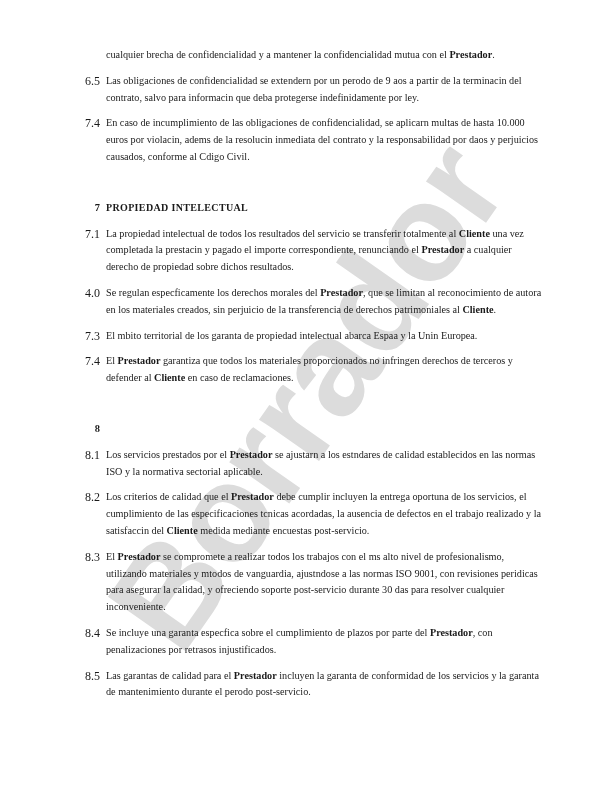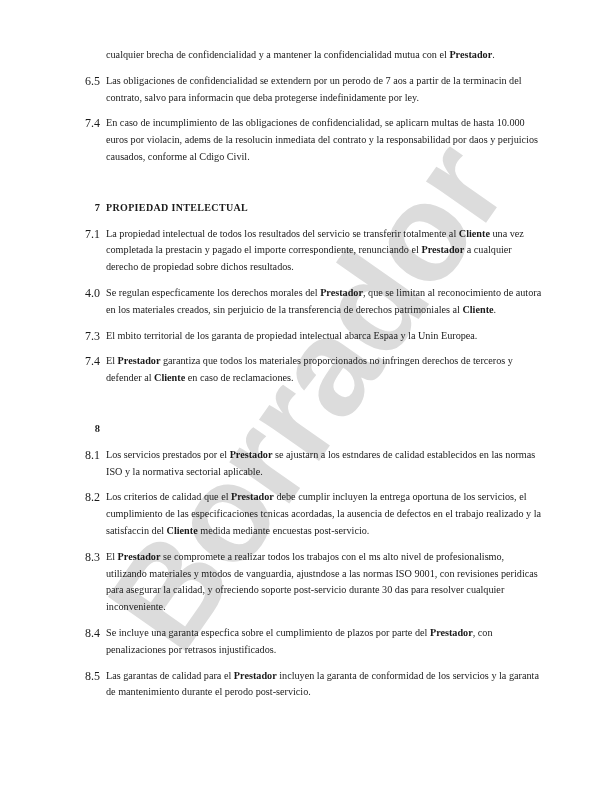--- a/index.html
+++ b/index.html
@@ -110,21 +110,21 @@
   </div>
 
   <div class="content">
     <div id="blocks-root">
         <div class="block continuation">
           <div class="num"></div>
           <div class="body">cualquier brecha de confidencialidad y a mantener la confidencialidad mutua con el <b>Prestador</b>.</div>
         </div>
         <div class="block">
           <div class="num">6.5</div>
-          <div class="body">Las obligaciones de confidencialidad se extendern por un perodo de 7 aos a partir de la terminacin del contrato, salvo para informacin que deba protegerse indefinidamente por ley.</div>
+          <div class="body">Las obligaciones de confidencialidad se extendern por un perodo de 9 aos a partir de la terminacin del contrato, salvo para informacin que deba protegerse indefinidamente por ley.</div>
         </div>
         <div class="block">
           <div class="num">7.4</div>
           <div class="body">En caso de incumplimiento de las obligaciones de confidencialidad, se aplicarn multas de hasta 10.000 euros por violacin, adems de la resolucin inmediata del contrato y la responsabilidad por daos y perjuicios causados, conforme al Cdigo Civil.</div>
         </div>
         <div class="block heading">
           <div class="num">7</div>
           <div class="body">PROPIEDAD INTELECTUAL</div>
         </div>
         <div class="block">

